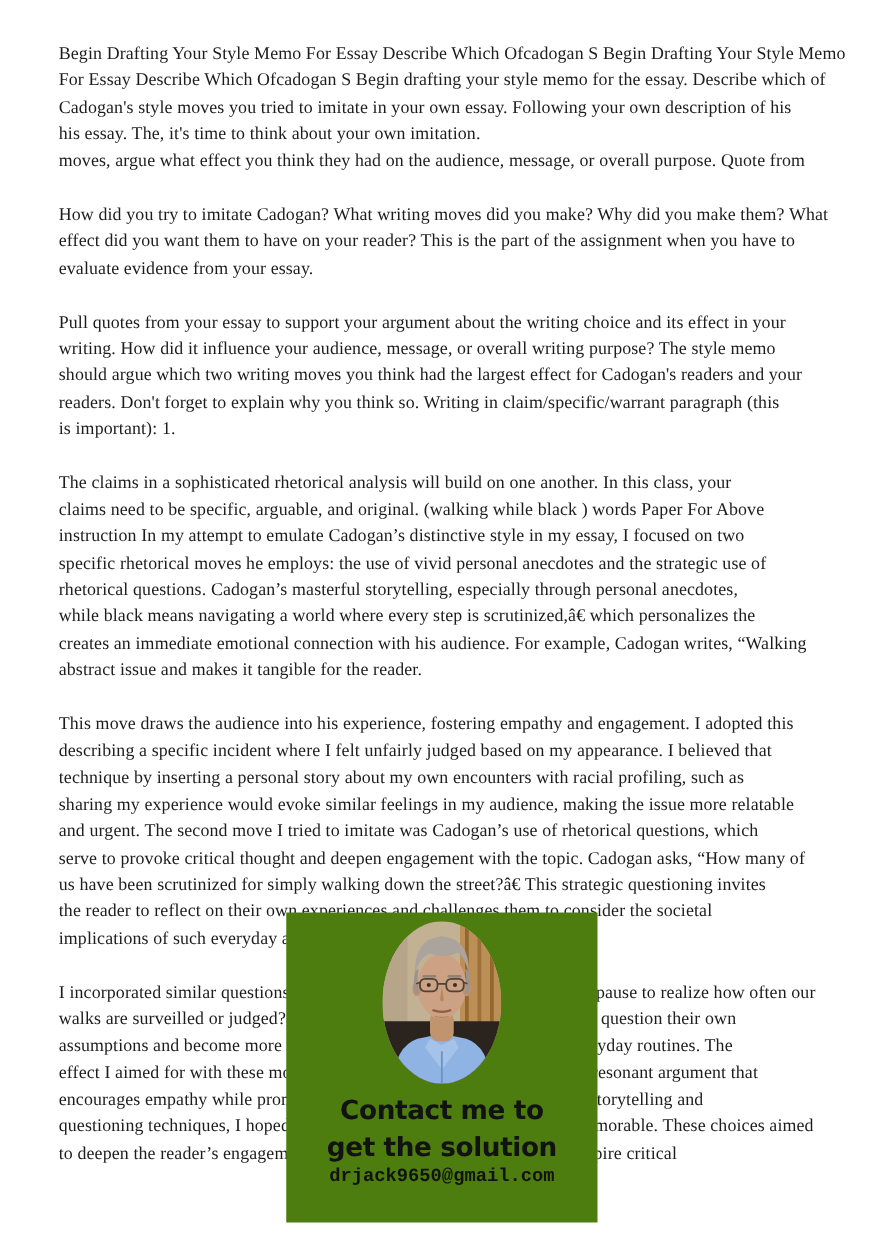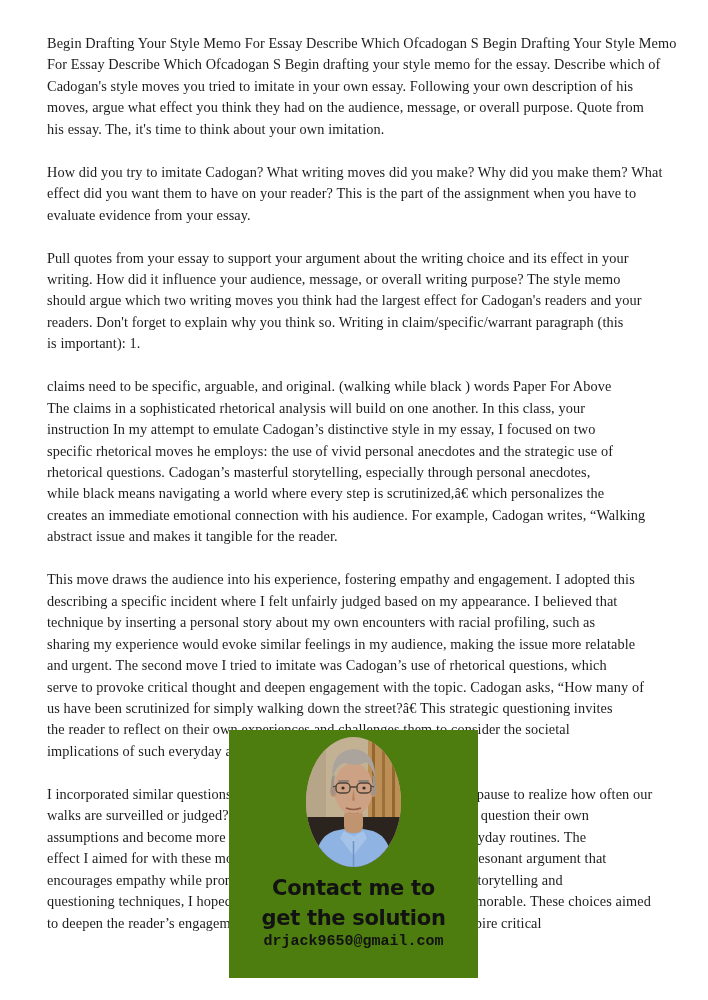--- a/index.html
+++ b/index.html
@@ -66,38 +66,38 @@
 </head>
 <body>
 
 <div class="page">
 
   <div class="doc">
     <div class="para">
         <div class="line">Begin Drafting Your Style Memo For Essay Describe Which Ofcadogan S Begin Drafting Your Style Memo</div>
         <div class="line">For Essay Describe Which Ofcadogan S Begin drafting your style memo for the essay. Describe which of</div>
         <div class="line">Cadogan's style moves you tried to imitate in your own essay. Following your own description of his</div>
+        <div class="line">his essay. The, it's time to think about your own imitation.</div>
         <div class="line">moves, argue what effect you think they had on the audience, message, or overall purpose. Quote from</div>
-        <div class="line">his essay. The, it's time to think about your own imitation.</div>
       </div>
     <div class="para">
         <div class="line">How did you try to imitate Cadogan? What writing moves did you make? Why did you make them? What</div>
         <div class="line">effect did you want them to have on your reader? This is the part of the assignment when you have to</div>
         <div class="line">evaluate evidence from your essay.</div>
       </div>
     <div class="para">
         <div class="line">Pull quotes from your essay to support your argument about the writing choice and its effect in your</div>
         <div class="line">writing. How did it influence your audience, message, or overall writing purpose? The style memo</div>
         <div class="line">should argue which two writing moves you think had the largest effect for Cadogan's readers and your</div>
         <div class="line">readers. Don't forget to explain why you think so. Writing in claim/specific/warrant paragraph (this</div>
         <div class="line">is important): 1.</div>
       </div>
     <div class="para">
+        <div class="line">The claims in a sophisticated rhetorical analysis will build on one another. In this class, your</div>
         <div class="line">claims need to be specific, arguable, and original. (walking while black ) words Paper For Above</div>
-        <div class="line">The claims in a sophisticated rhetorical analysis will build on one another. In this class, your</div>
         <div class="line">instruction In my attempt to emulate Cadogan’s distinctive style in my essay, I focused on two</div>
         <div class="line">specific rhetorical moves he employs: the use of vivid personal anecdotes and the strategic use of</div>
         <div class="line">rhetorical questions. Cadogan’s masterful storytelling, especially through personal anecdotes,</div>
         <div class="line">while black means navigating a world where every step is scrutinized,â€ which personalizes the</div>
         <div class="line">creates an immediate emotional connection with his audience. For example, Cadogan writes, “Walking</div>
         <div class="line">abstract issue and makes it tangible for the reader.</div>
       </div>
     <div class="para">
         <div class="line">This move draws the audience into his experience, fostering empathy and engagement. I adopted this</div>
         <div class="line">describing a specific incident where I felt unfairly judged based on my appearance. I believed that</div>

